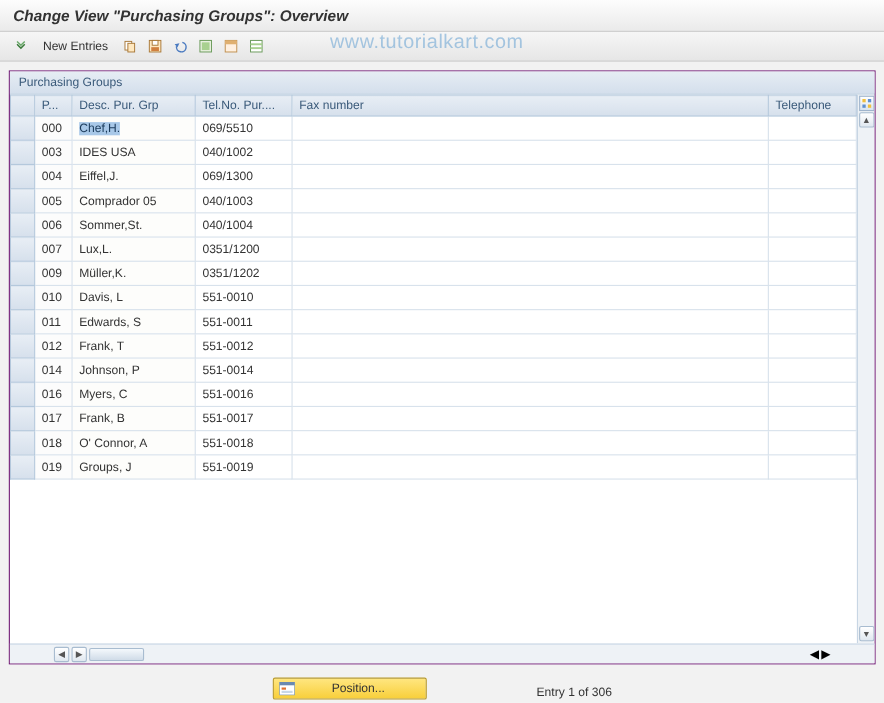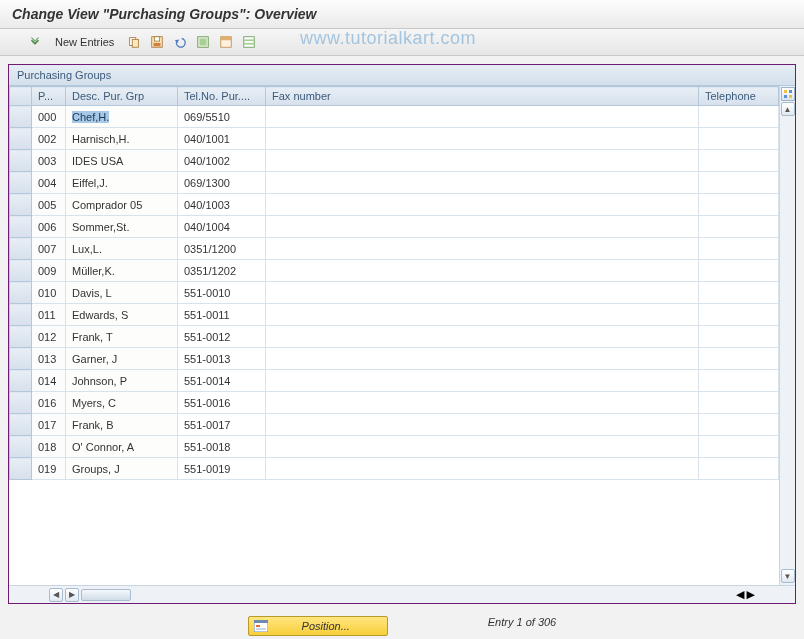--- a/index.html
+++ b/index.html
@@ -17,21 +17,21 @@
       border-bottom: 1px solid #c8c8c8;
       padding: 6px 12px;
       font-size: 14px;
       font-weight: bold;
       font-style: italic;
       color: #333;
     }
     .toolbar {
       background: linear-gradient(to bottom, #f6f6f6, #e6e6e6);
       border-bottom: 1px solid #c8c8c8;
-      padding: 4px 26px;
+      padding: 4px 10px;
       display: flex;
       align-items: center;
       gap: 5px;
       position: relative;
     }
     .toolbar .tool-btn {
       width: 18px;
       height: 18px;
       display: inline-flex;
       align-items: center;
@@ -176,25 +176,24 @@
       border: 1px solid #a8bcd0;
       border-radius: 2px;
       cursor: pointer;
     }
     .hscroll-right {
       margin-left: auto;
       display: flex; gap: 2px;
     }
     .footer {
       display: flex;
-      align-items: flex-start;
+      align-items: flex-end;
       padding: 12px 0 0 0;
       gap: 100px;
       justify-content: center;
-      font-style: italic;
     }
     .position-btn {
       display: inline-flex;
       align-items: center;
       background: linear-gradient(to bottom, #ffe680, #f8cf3a);
       border: 1px solid #b89a2a;
       border-radius: 2px;
       padding: 2px 8px 2px 4px;
       font-size: 11px;
       color: #333;
@@ -301,28 +300,20 @@
             <tr>
               <td class="sel-col"></td>
               <td class="code-col">000</td>
               <td class="desc-col"><span class="highlighted">Chef,H.</span></td>
               <td class="tel-col">069/5510</td>
               <td></td>
               <td class="phone-col"></td>
             </tr>
             <tr>
               <td class="sel-col"></td>
-              <td class="code-col">002</td>
-              <td class="desc-col"><span class="">Harnisch,H.</span></td>
-              <td class="tel-col">040/1001</td>
-              <td></td>
-              <td class="phone-col"></td>
-            </tr>
-            <tr>
-              <td class="sel-col"></td>
               <td class="code-col">003</td>
               <td class="desc-col"><span class="">IDES USA</span></td>
               <td class="tel-col">040/1002</td>
               <td></td>
               <td class="phone-col"></td>
             </tr>
             <tr>
               <td class="sel-col"></td>
               <td class="code-col">004</td>
               <td class="desc-col"><span class="">Eiffel,J.</span></td>
@@ -376,28 +367,20 @@
               <td class="desc-col"><span class="">Edwards, S</span></td>
               <td class="tel-col">551-0011</td>
               <td></td>
               <td class="phone-col"></td>
             </tr>
             <tr>
               <td class="sel-col"></td>
               <td class="code-col">012</td>
               <td class="desc-col"><span class="">Frank, T</span></td>
               <td class="tel-col">551-0012</td>
-              <td></td>
-              <td class="phone-col"></td>
-            </tr>
-            <tr>
-              <td class="sel-col"></td>
-              <td class="code-col">013</td>
-              <td class="desc-col"><span class="">Garner, J</span></td>
-              <td class="tel-col">551-0013</td>
               <td></td>
               <td class="phone-col"></td>
             </tr>
             <tr>
               <td class="sel-col"></td>
               <td class="code-col">014</td>
               <td class="desc-col"><span class="">Johnson, P</span></td>
               <td class="tel-col">551-0014</td>
               <td></td>
               <td class="phone-col"></td>

